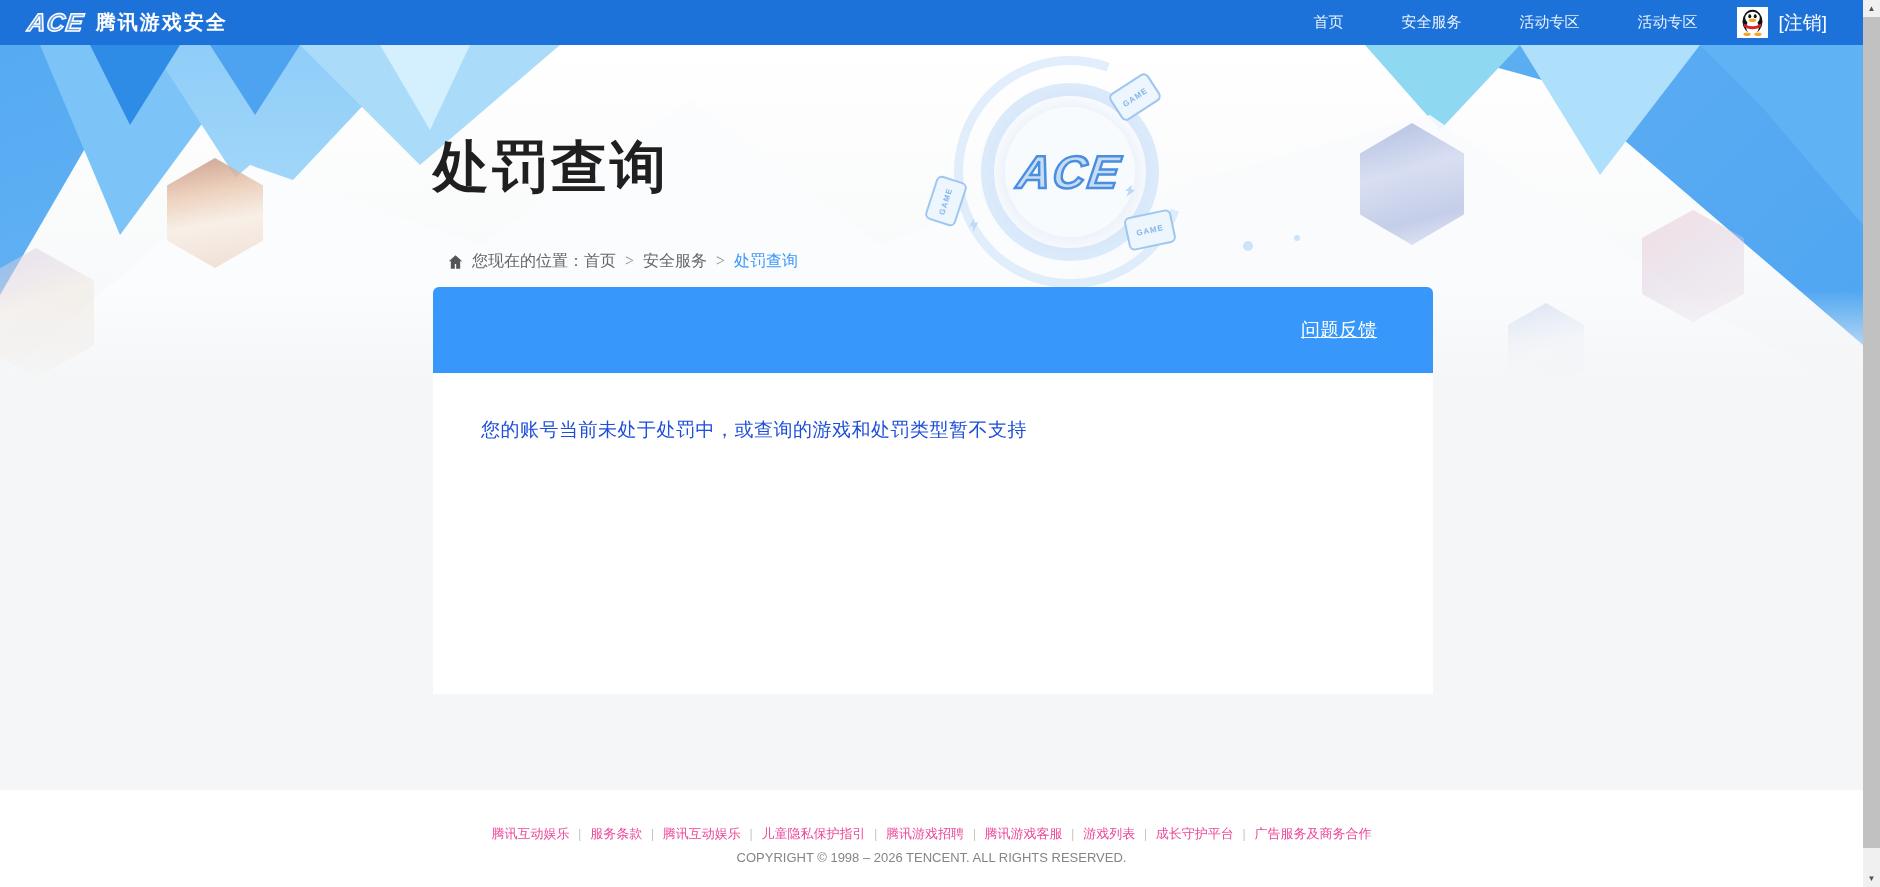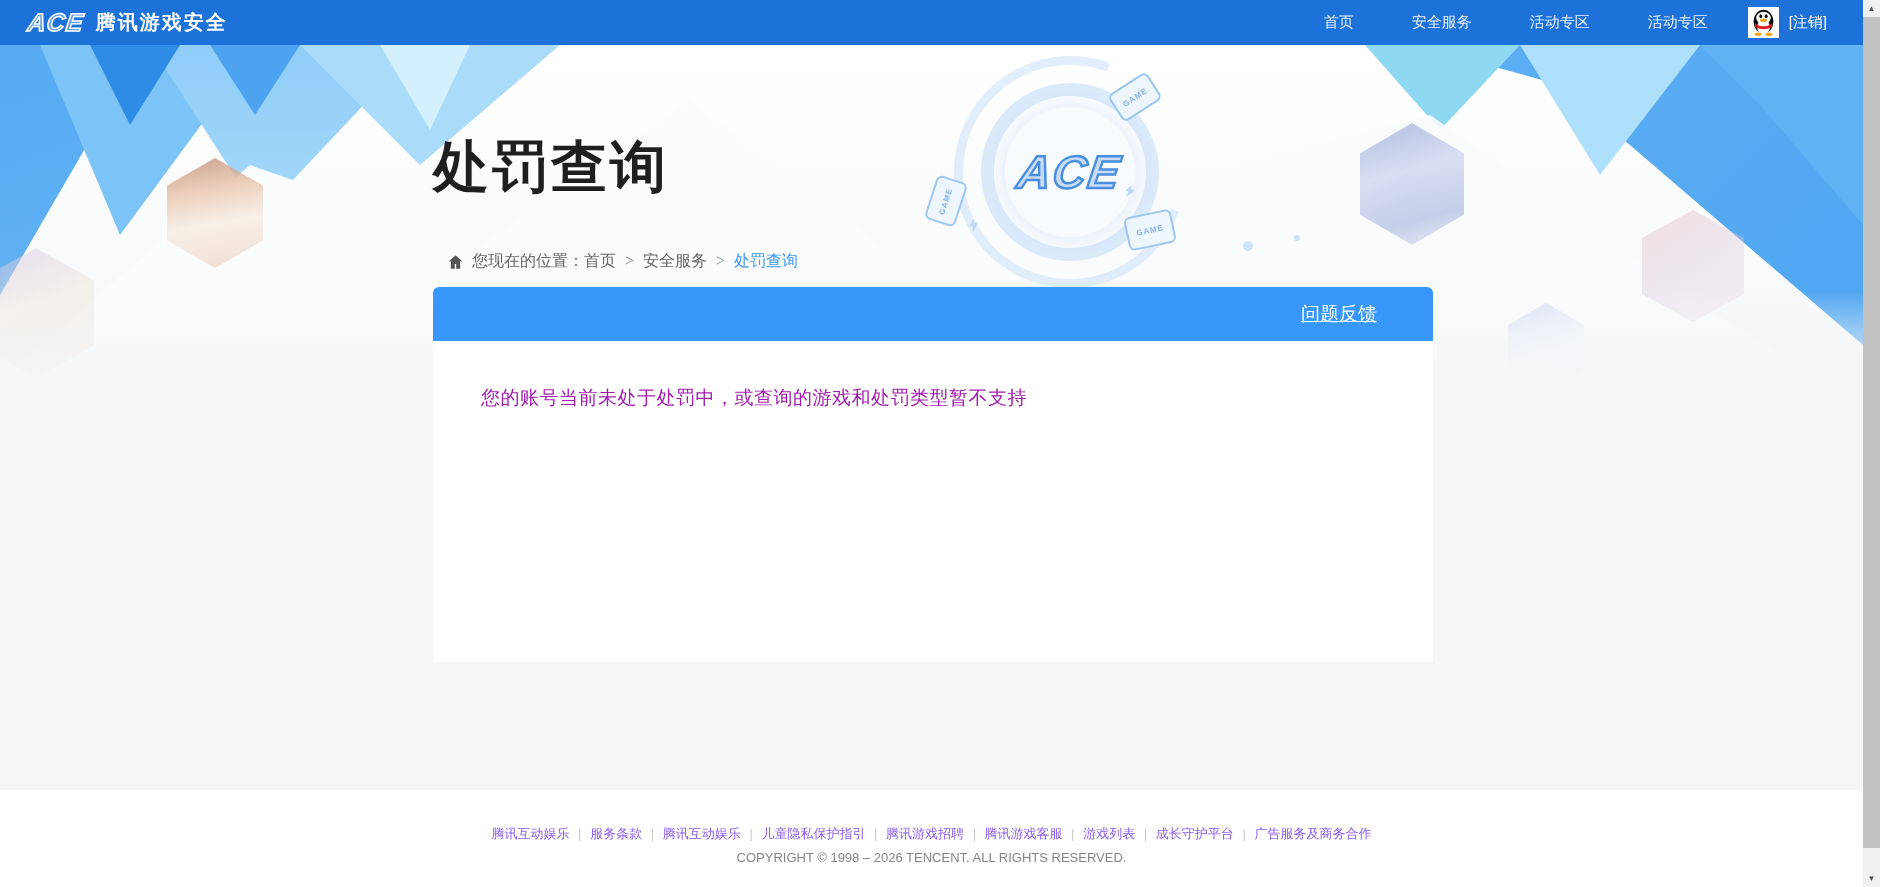--- a/index.html
+++ b/index.html
@@ -23,21 +23,21 @@
     color:rgba(255,255,255,0.35);
     -webkit-text-stroke:1.5px #ffffff;
     transform:skewX(-8deg);
   }
   .brand { color:#ffffff; font-size:20px; font-weight:bold; letter-spacing:2px; margin-left:12px; }
   .nav-spacer { flex:1; }
   .nav-menu { display:flex; align-items:center; gap:58px; }
   .nav-item { color:#eaf2fc; font-size:15px; cursor:pointer; white-space:nowrap; }
   .nav-user { display:flex; align-items:center; margin-left:40px; margin-right:18px; }
   .avatar { width:31px; height:31px; background:#ffffff; display:flex; align-items:center; justify-content:center; cursor:pointer; }
-  .logout { color:#ffffff; font-size:15px; margin-left:10px; cursor:pointer; white-space:nowrap; }
+  .logout { color:#ffffff; font-size:19px; margin-left:10px; cursor:pointer; white-space:nowrap; }
 
   
   .hero {
     position:absolute; top:45px; left:0; width:1863px; height:355px;
     overflow:hidden; z-index:1;
     background:linear-gradient(180deg,#ffffff 0%,#f8f9fa 70%,#f5f6f7 100%);
   }
   .poly { position:absolute; top:0; left:0; width:1863px; height:355px; }
   .hero-fade {
     position:absolute; left:0; bottom:0; width:1863px; height:110px;
@@ -104,34 +104,34 @@
     display:flex; align-items:center; font-size:16px; color:#666;
   }
   .breadcrumb .home-ic { margin-right:8px; display:inline-flex; }
   .crumbs { display:flex; align-items:center; }
   .crumb { color:#666; cursor:pointer; }
   .crumb + .crumb::before { content:">"; color:#8a8a8a; margin:0 9px; cursor:default; }
   .crumb:last-child { color:#3b97fa; }
 
   .card { position:absolute; left:433px; top:287px; width:1000px; z-index:10; }
   .card-banner {
-    height:54px; background:#3797fa; border-radius:6px 6px 0 0;
+    height:86px; background:#3797fa; border-radius:6px 6px 0 0;
     display:flex; align-items:center; justify-content:flex-end; padding-right:56px;
   }
   .feedback-link { color:#ffffff; font-size:19px; text-decoration:underline; cursor:pointer; }
   .card-body { height:321px; background:#ffffff; padding:44px 48px; }
-  .result-message { font-size:19px; color:#a21caf; letter-spacing:0.5px; }
+  .result-message { font-size:19px; color:#1d4ed8; letter-spacing:0.5px; }
 
   
   .footer {
     position:absolute; left:0; top:790px; width:1863px; height:97px;
     background:#ffffff; text-align:center; color:#8c8c8c; z-index:10;
   }
   .footer-links { padding-top:35px; font-size:13px; }
-  .footer-link { color:#8b5cf6; cursor:pointer; }
+  .footer-link { color:#ec4899; cursor:pointer; }
   .footer-link + .footer-link::before { content:"|"; color:#a8a8a8; margin:0 9px; cursor:default; }
   .footer-copy { margin-top:7px; font-size:13px; color:#858585;text-align:center; }
   .footer-company { margin-top:5px; font-size:13px; color:#858585; }
 
   
   .scrollbar {
     position:absolute; right:0; top:0; width:17px; height:887px;
     background:#f0f0f0; z-index:60;
   }
   .sb-arrow { position:absolute; left:0; width:17px; height:17px; display:flex;

